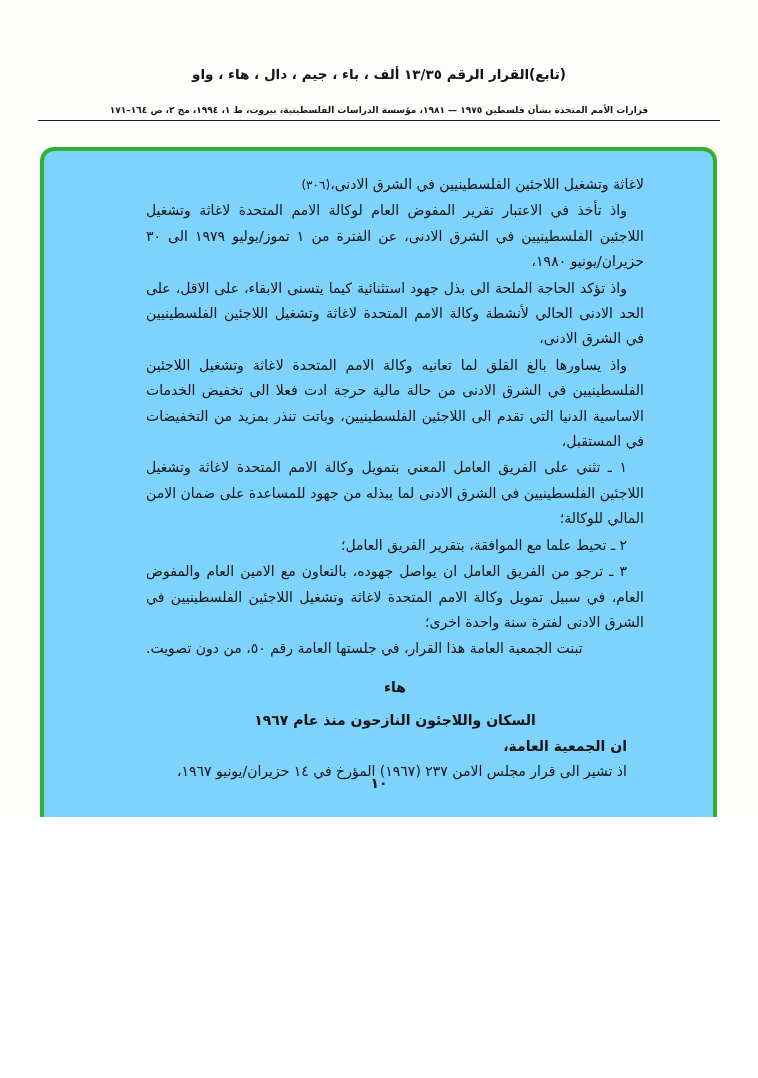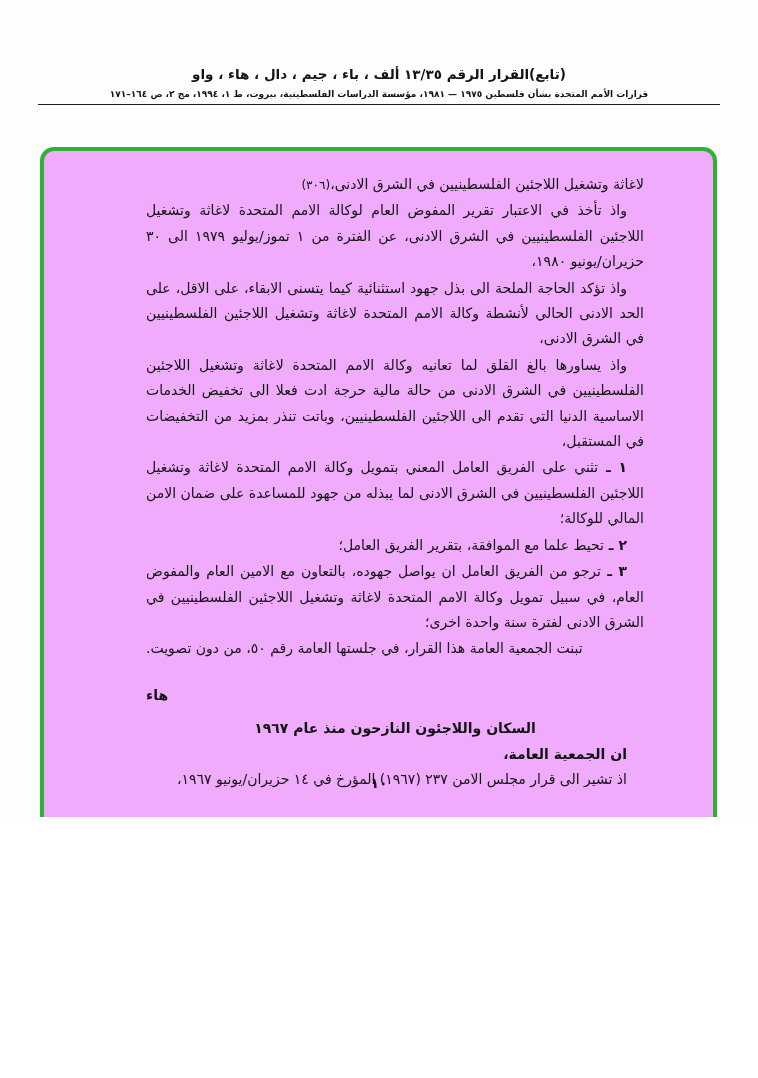--- a/index.html
+++ b/index.html
@@ -5,42 +5,42 @@
   html,body{margin:0;padding:0;}
   body{
     width:758px;height:1078px;background:#ffffff;
     font-family:"DejaVu Sans", sans-serif;color:#151515;
   }
   .sheet{position:relative;width:758px;height:817px;background:#fdfdfb;overflow:hidden;}
 
   
   .hdr{direction:rtl;}
   .hdr-title{margin-top:66px;text-align:center;font-weight:700;font-size:13.5px;}
-  .hdr-source{margin-top:7px;text-align:center;font-weight:700;font-size:9px;}
+  .hdr-source{margin-top:23px;text-align:center;font-weight:700;font-size:9px;}
   .hdr-rule{border:0;border-top:1.6px solid #1d1d1d;margin:5px 38px 0 38px;height:0;}
 
   
   .frame{
     position:absolute;left:40px;top:147px;width:677px;height:865px;
-    box-sizing:border-box;border:4.5px solid #2fb135;border-radius:14px;background:#f0abfc;
+    box-sizing:border-box;border:4.5px solid #2fb135;border-radius:14px;background:#7dd3fc;
   }
 
   
   .rbody{
     position:absolute;top:21px;right:69px;width:498px;
     direction:rtl;text-align:justify;
     font-size:14px;line-height:25.4px;color:#121212;
   }
   .rbody p{margin:0;padding:0;}
   .p.ind{text-indent:17px;}
-  .num{font-weight:700;}
+  .num{font-weight:400;}
   .lead{font-weight:400;}
   .fnref{font-size:12px;}
   .adoption{margin-left:212px;text-align:justify;text-align-last:left;}
-  .sec-letter{margin-top:21px;text-align:left;font-weight:700;text-indent:0;}
+  .sec-letter{margin-top:13px;text-align:center;font-weight:700;text-indent:0;}
   .sec-title{margin-top:8px;text-align:center;font-weight:700;text-indent:0;}
   .opening{margin-top:10px;text-indent:17px;font-weight:700;}
 
   
   .fn-block{position:absolute;right:9px;bottom:72px;width:250px;}
   .fn-rule{width:150px;margin:0 0 5px auto;border:0;border-top:1.3px solid #222;height:0;}
   .fn-text{direction:rtl;text-align:right;font-size:16px;color:#121212;}
 
   
   .pagenum{position:absolute;left:0;right:0;bottom:26px;text-align:center;font-weight:700;font-size:14px;}

